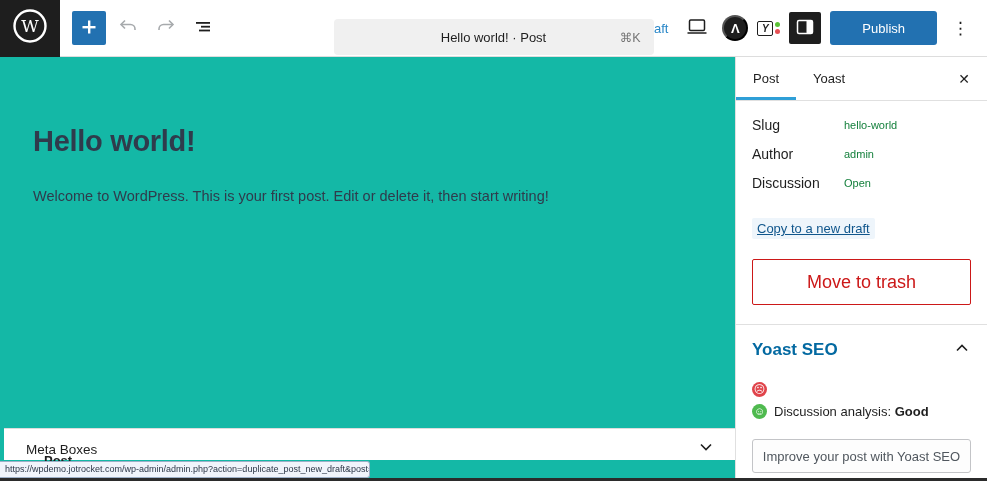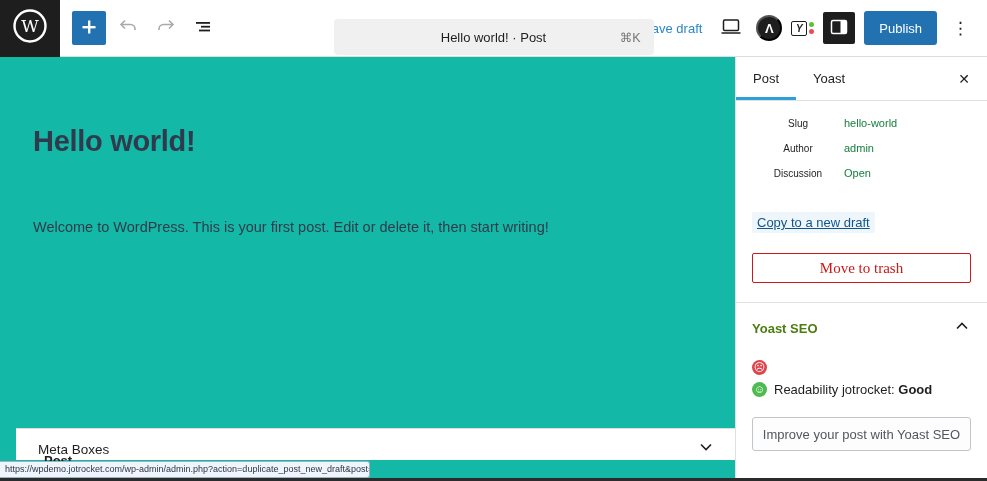--- a/index.html
+++ b/index.html
@@ -18,48 +18,48 @@
   .doc-bar-title { font-size:13px; color:#1e1e1e; }
   .doc-bar-shortcut { position:absolute; right:13px; font-size:12.5px; color:#757575; }
   .right-tools { margin-left:auto; display:flex; align-items:center; gap:9px; padding-right:12px; }
   .save-draft { background:none; border:none; font-size:13px; color:#2987c8; cursor:pointer; padding:6px 4px; font-family:inherit; }
   .plugin-circle { width:26px; height:26px; border-radius:50%; background:#1e1e1e; display:flex; align-items:center; justify-content:center; color:#fff; font-size:13px; font-weight:bold; cursor:pointer; }
   .yoast-btn { display:flex; align-items:center; gap:2px; background:none; border:none; cursor:pointer; }
   .yoast-box { width:16px; height:15px; border:1.7px solid #1e1e1e; border-radius:2px; display:flex; align-items:center; justify-content:center; font-size:10px; font-style:italic; font-weight:bold; color:#1e1e1e; }
   .yoast-dots { display:flex; flex-direction:column; gap:2px; }
   .yoast-dot { width:5px; height:5px; border-radius:50%; }
   .settings-toggle { width:32px; height:32px; background:#1e1e1e; border:none; border-radius:2px; display:flex; align-items:center; justify-content:center; cursor:pointer; }
-  .publish-btn { height:34px; padding:0 15px; background:#2271b1; color:#fff; border:none; border-radius:3px; font-size:13px; cursor:pointer; font-family:inherit; }
+  .publish-btn { height:34px; padding:0 32px; background:#2271b1; color:#fff; border:none; border-radius:3px; font-size:13px; cursor:pointer; font-family:inherit; }
   .kebab-btn { background:none; border:none; font-size:17px; color:#1e1e1e; cursor:pointer; padding:4px 6px; line-height:1; }
   
   .content-row { display:flex; height:424px; }
   .editor-main { position:relative; flex:1 1 auto; background:#14b8a6; overflow:hidden; }
   .post-title { margin:68px 0 0 33px; font-size:29px; font-weight:700; color:#2f3b4c; letter-spacing:-0.3px; cursor:text; }
-  .post-body { margin:58px 33px 0 33px; font-size:14.5px; color:#2f3b4c; line-height:1.6; cursor:text; }
-  .metabox-bar { position:absolute; left:16px; right:0; top:371px; border-top:1px solid #ddd; padding:9px 20px 0 22px; display:flex; align-items:center; justify-content:space-between; cursor:pointer; background:#fff; }
+  .post-body { margin:27px 33px 0 33px; font-size:14.5px; color:#2f3b4c; line-height:1.6; cursor:text; }
+  .metabox-bar { position:absolute; left:4px; right:0; top:371px; border-top:1px solid #ddd; padding:9px 20px 0 22px; display:flex; align-items:center; justify-content:space-between; cursor:pointer; background:#fff; }
   .metabox-title { font-size:13.5px; color:#1e1e1e; }
   .metabox-post { position:absolute; left:44px; top:396px; font-size:13px; font-weight:600; color:#1e1e1e; }
   
   .sidebar { width:252px; flex:0 0 auto; border-left:1px solid #e0e0e0; background:#fff; overflow:hidden; }
   .sidebar-tabs { height:44px; display:flex; align-items:stretch; border-bottom:1px solid #e0e0e0; }
   .sidebar-tab { position:relative; padding:0 17px; display:flex; align-items:center; font-size:13px; color:#1e1e1e; background:none; border:none; cursor:pointer; font-family:inherit; }
   .sidebar-tab.active { font-weight:500; }
   .sidebar-tab.active::after { content:""; position:absolute; left:0; right:0; bottom:0; height:3px; background:#2f9fd7; }
   .sidebar-close { margin-left:auto; margin-right:8px; align-self:center; width:30px; height:30px; background:none; border:none; font-size:14px; color:#1e1e1e; cursor:pointer; }
   .summary { padding:16px 16px 8px 16px; }
   .summary-row { display:flex; align-items:center; margin-bottom:13px; }
-  .summary-label { width:92px; font-size:10px; color:#1e1e1e;text-align:center; }
+  .summary-label { width:92px; font-size:14px; color:#1e1e1e; }
   .summary-value { font-size:11px; color:#15803d; text-decoration:none; cursor:pointer; }
-  .copy-draft-wrap { padding:0 16px; margin-top:12px; }
+  .copy-draft-wrap { padding:0 16px; margin-top:6px; }
   .copy-draft-link { display:inline-block; font-size:13px; font-weight:500; color:#10568c; text-decoration:underline; background:#eef5fb; padding:3px 5px; border-radius:2px; cursor:pointer; }
   .trash-wrap { padding:0 16px; margin-top:20px; }
-  .trash-btn { width:100%; height:30px; background:#fff; border:1px solid #cc1818; border-radius:2px; color:#cc1818; font-size:15px; cursor:pointer; font-family:Liberation Serif, serif; }
+  .trash-btn { width:100%; height:46px; background:#fff; border:1px solid #cc1818; border-radius:2px; color:#cc1818; font-size:18px; cursor:pointer; font-family:Liberation Sans, sans-serif; }
   .yoast-panel { margin-top:19px; border-top:1px solid #e0e0e0; padding:14px 16px 0 16px; }
   .yoast-head { display:flex; align-items:center; justify-content:space-between; cursor:pointer; }
-  .yoast-title { font-size:13px; font-weight:700; color:#4d7c0f; }
+  .yoast-title { font-size:17px; font-weight:700; color:#0369a1; }
   .yoast-list { margin-top:21px; }
   .yoast-item { display:flex; align-items:center; gap:7px; margin-bottom:7px; font-size:13px; color:#1e1e1e; }
   .score-badge { width:15px; height:15px; border-radius:50%; display:flex; align-items:center; justify-content:center; color:#fff; font-size:11px; line-height:1; flex:0 0 auto; }
   .badge-red { background:#e0444b; }
   .badge-green { background:#4fba4f; }
   .bold { font-weight:700; }
   .yoast-improve-btn { margin-top:13px; width:100%; height:34px; background:#fdfdfd; border:1px solid #c3c4c7; border-radius:3px; color:#50575e; font-size:13px; cursor:pointer; font-family:inherit; }
   
   .status-bubble { position:absolute; left:0; bottom:3px; max-width:370px; background:#f0f4fb; border:1px solid #9db0c8; border-left:none; border-radius:0 3px 3px 0; padding:2px 7px 3px 5px; font-size:9px; color:#2d3748; white-space:nowrap; overflow:hidden; z-index:5; }
   .bottom-edge { position:absolute; left:0; right:0; bottom:0; height:3px; background:#2b2b2b; z-index:6; }
@@ -208,21 +208,21 @@
               </svg>
           </span>
         </div>
         <div class="yoast-list">
           <div class="yoast-item">
             <span class="score-badge badge-red">☹</span>
           </div>
           <div class="yoast-item">
             <span class="score-badge badge-green">☺</span>
             <span>
-              <span>Readability jotrocket:</span>
+              <span>Discussion analysis:</span>
               <span class="bold">Good</span>
             </span>
           </div>
         </div>
         <button class="yoast-improve-btn">Improve your post with Yoast SEO</button>
       </div>
     </div>
   </div>
 
   <div class="status-bubble">https://wpdemo.jotrocket.com/wp-admin/admin.php?action=duplicate_post_new_draft&amp;post=45&amp;_wpnonce=b148731a23</div>

